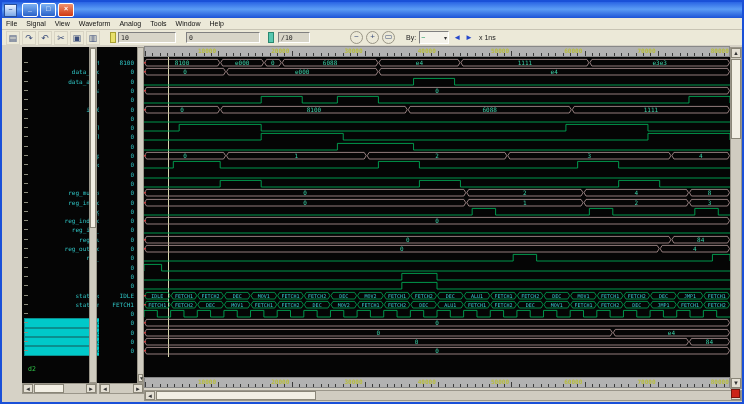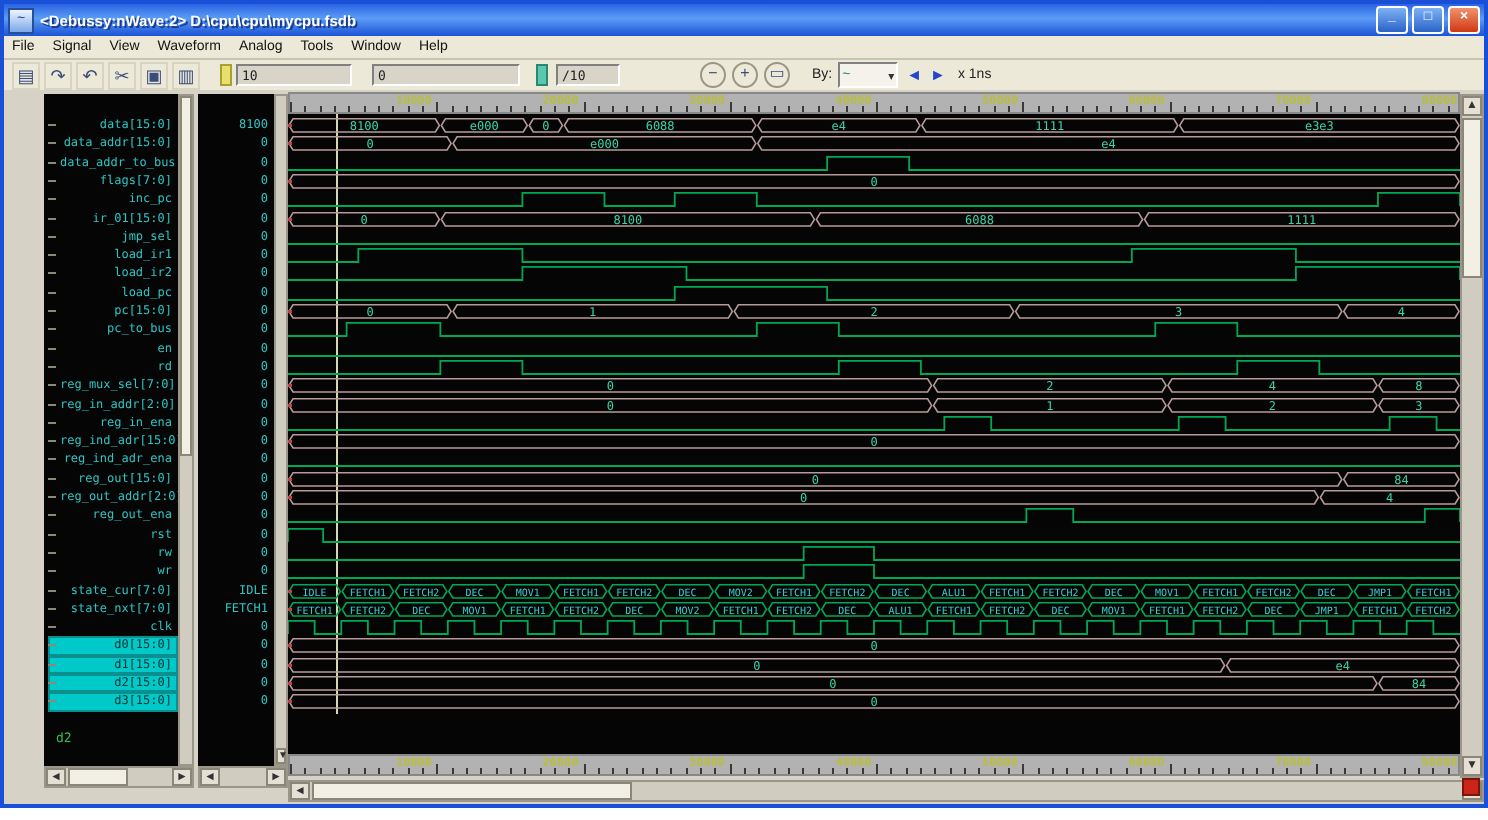--- a/index.html
+++ b/index.html
@@ -37,21 +37,21 @@
   .tb-by{margin-left:8px;color:#222;}
   .tb-dd{width:26px;height:11px;border:1px solid;border-color:#808080 #fff #fff #808080;background:#f4f2ea;
     margin-left:3px;display:flex;align-items:center;justify-content:space-between;padding:0 1px;}
   .wave-glyph{color:#0a9050;font-style:normal;font-size:7px;}
   .dd-arrow{font-style:normal;font-size:6px;color:#333;}
   .tb-arrow{color:#2446cc;font-size:8px;margin-left:4px;}
   .tb-unit{margin-left:6px;color:#222;}
   
   .main{position:absolute;left:0;top:43px;right:0;bottom:0;background:#d6d2c6;}
   .pane{position:absolute;background:#050505;overflow:hidden;}
-  .names-pane{left:20px;top:2px;width:67px;height:336px;}
+  .names-pane{left:20px;top:2px;width:67px;height:336px;padding-left:40px;}
   .values-pane{left:97px;top:2px;width:38px;height:336px;}
   .name-row{position:absolute;left:8px;right:0;height:9.3px;line-height:9.3px;text-align:right;
     padding-right:3px;font-family:"DejaVu Sans Mono",monospace;font-size:6px;color:#2fc4c4;white-space:nowrap;}
   .name-row.sel{background:#00c9c9;color:#00312f;box-shadow:inset 0 0 0 1px #0a8f8f;left:2px;}
   .val-row{position:absolute;left:0;right:0;height:9.3px;line-height:9.3px;text-align:right;
     padding-right:3px;font-family:"DejaVu Sans Mono",monospace;font-size:6px;color:#2fc4c4;white-space:nowrap;}
   .mark{position:absolute;left:2px;width:4px;height:1px;background:#8a8a7a;}
   .drag-label{position:absolute;left:6px;top:318px;font-family:"DejaVu Sans Mono",monospace;
     font-size:6.5px;color:#30c048;}
   
@@ -78,21 +78,20 @@
   .cursor-line{position:absolute;top:0;width:1px;height:300px;background:#d8d8b0;}
   .corner-box{position:absolute;right:2px;bottom:4px;width:7px;height:7px;background:#cc2418;border:1px solid #7a150c;}
 </style>
 </head>
 <body>
 
 <div class="window">
 
   <div class="titlebar">
     <span class="app-icon">~</span>
-    <span class="title-text">&lt;Debussy:nWave:2&gt; D:\cpu\cpu\mycpu.fsdb</span>
     <span class="tb-btn bmin">_</span>
     <span class="tb-btn bmax">□</span>
     <span class="tb-btn bclose">×</span>
   </div>
 
   <div class="menubar" id="menubar">
       <span class="menu-item">File</span>
       <span class="menu-item">Signal</span>
       <span class="menu-item">View</span>
       <span class="menu-item">Waveform</span>

